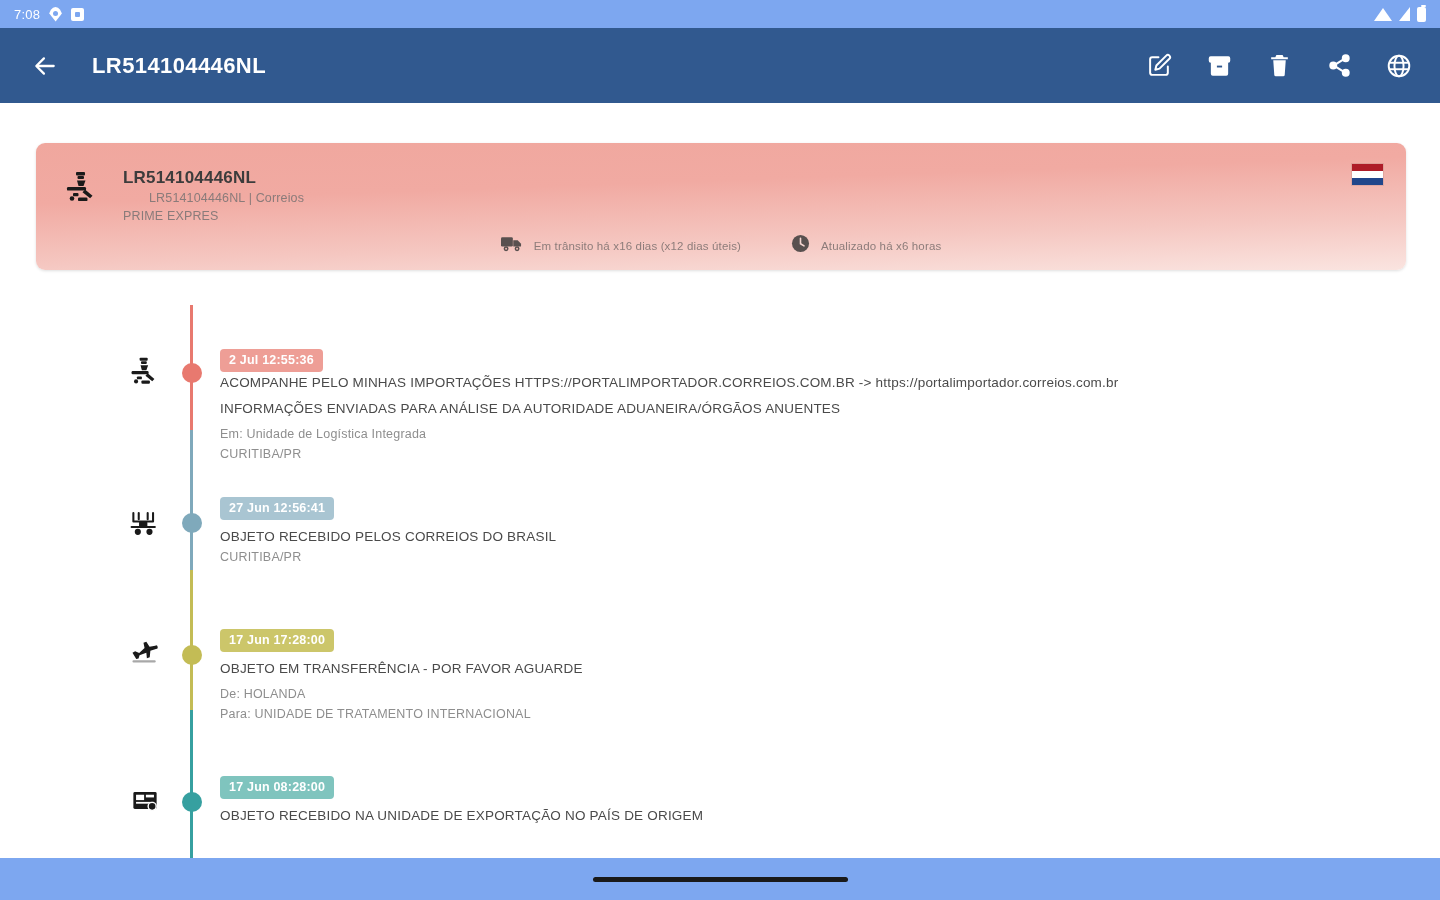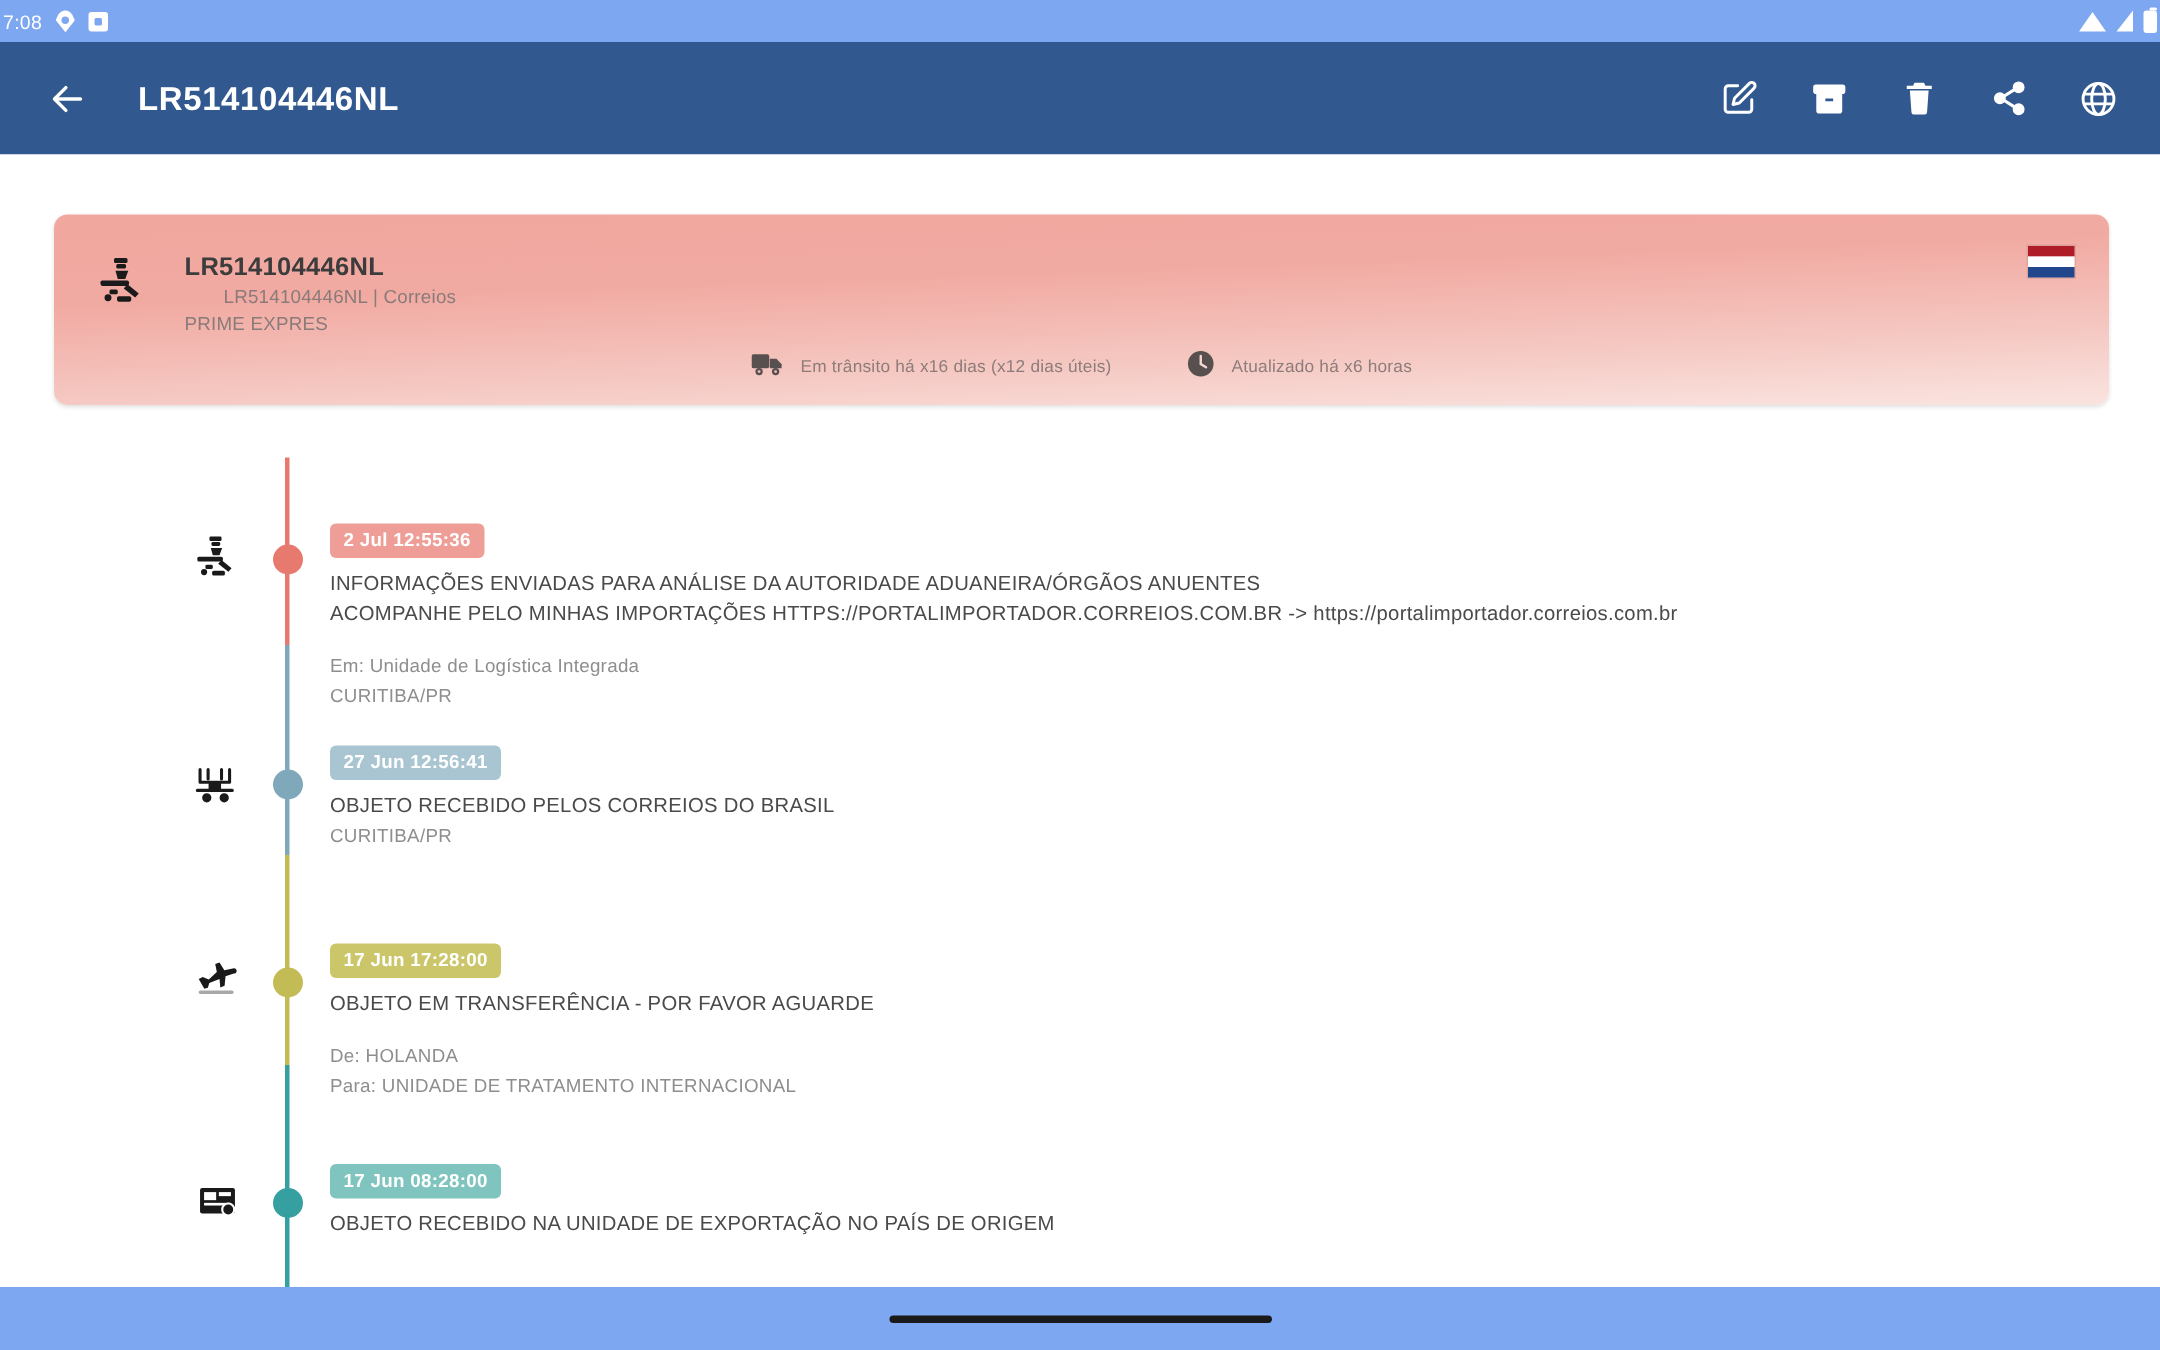--- a/index.html
+++ b/index.html
@@ -8,21 +8,21 @@
     font-family: "Liberation Sans", sans-serif;
     background: #ffffff;
     overflow: hidden;
   }
 
   
   .status-bar {
     height: 28px; width: 100%;
     background: #7da7f0;
     display: flex; align-items: center;
-    padding: 0 2px;
+    padding: 0 14px;
     color: #ffffff;
     font-size: 13px;
   }
   .status-left { display: flex; align-items: center; gap: 9px; }
   .status-clock { font-size: 13px; letter-spacing: .2px; }
   .status-right { margin-left: auto; display: flex; align-items: center; gap: 7px; }
   .ic-pin {
     width: 13px; height: 15px; position: relative;
     background: #fff;
     border-radius: 50% 50% 50% 50% / 60% 60% 40% 40%;
@@ -113,21 +113,21 @@
     letter-spacing: .2px;
   }
   .ev-desc {
     margin-top: 7px;
     font-size: 13.5px;
     color: #4a4a4a;
     letter-spacing: .2px;
     line-height: 19px;
   }
   .ev-sub {
-    margin-top: 17px;
+    margin-top: 7px;
     font-size: 12.5px;
     color: #8e8e8e;
     letter-spacing: .2px;
     line-height: 18px;
   }
   .ev-sub.tight { margin-top: 2px; }
 
   
   .bottom-bar {
     position:absolute; bottom:0; left:0; width:100%; height:42px;
@@ -263,22 +263,22 @@
           <rect x="4" y="18" width="19" height="3.6" rx="1.2"></rect>
           <path d="M22 20.5l7.5 6.2-2.4 2.6-7.6-6z"></path>
           <rect x="10" y="24" width="5.5" height="3.2" rx="1"></rect>
           <rect x="15" y="28.5" width="9.5" height="3.6" rx="1.2"></rect>
           <circle cx="9" cy="29.5" r="2.3"></circle>
         </svg>
       </div>
       <div class="tl-dot" style="top:14px;background:#e8796f;"></div>
       <div class="tl-body">
         <span class="badge" style="background:#ee9e96;">2 Jul 12:55:36</span>
+        <div class="ev-desc" style="margin-top:1px;">ACOMPANHE PELO MINHAS IMPORTAÇÕES HTTPS://PORTALIMPORTADOR.CORREIOS.COM.BR -&gt; https://portalimportador.correios.com.br</div>
         <div class="ev-desc">INFORMAÇÕES ENVIADAS PARA ANÁLISE DA AUTORIDADE ADUANEIRA/ÓRGÃOS ANUENTES</div>
-        <div class="ev-desc" style="margin-top:1px;">ACOMPANHE PELO MINHAS IMPORTAÇÕES HTTPS://PORTALIMPORTADOR.CORREIOS.COM.BR -&gt; https://portalimportador.correios.com.br</div>
         <div class="ev-sub">Em: Unidade de Logística Integrada</div>
         <div class="ev-sub tight">CURITIBA/PR</div>
       </div>
     </div>
 
     <div class="tl-row" style="top:194px;">
       <div class="tl-glyph" style="top:8px;">
         <svg width="34" height="34" viewBox="0 0 38 38" fill="none" stroke="#1a1a1a" stroke-width="2.3" stroke-linecap="round" stroke-linejoin="round">
           <path d="M6 9v9.5h22V9"></path>
           <path d="M12 9v7M22 9v7"></path>

